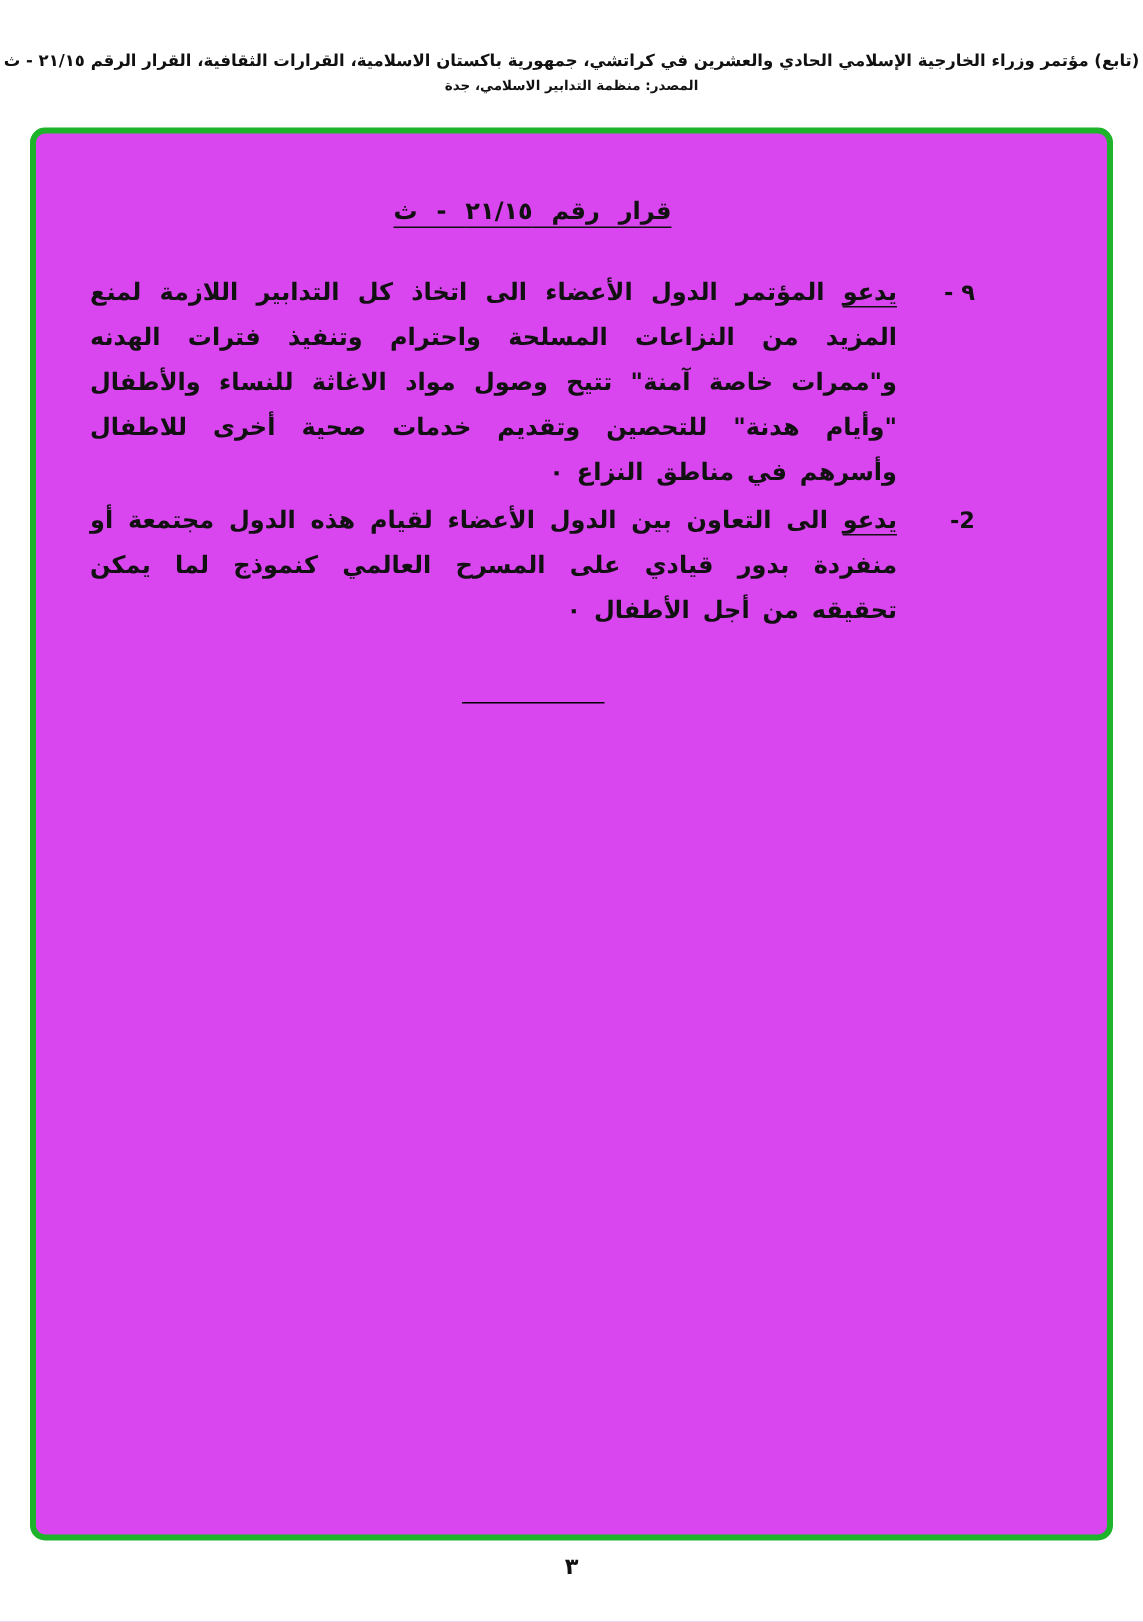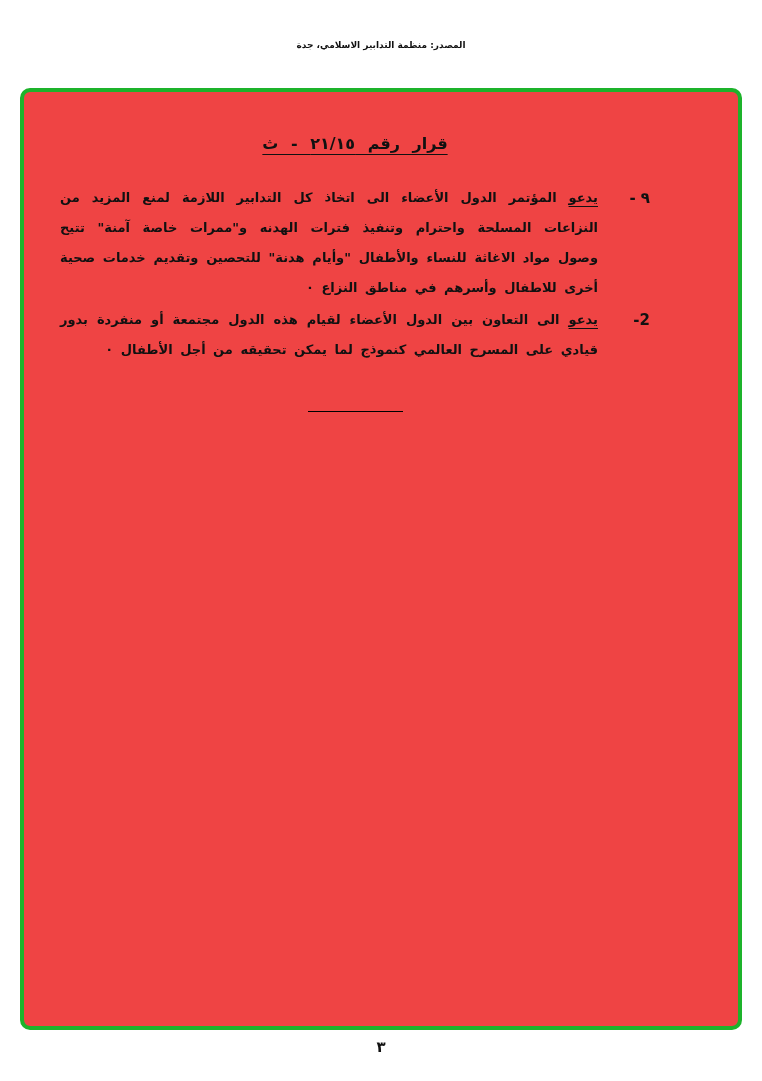--- a/index.html
+++ b/index.html
@@ -27,25 +27,25 @@
     letter-spacing: 0;
   }
   .hdr-line2 {
     margin-top: 6px;
     font-size: 9px;
     font-weight: bold;
     direction: rtl;
   }
   
   .frame {
-    margin: 38px 20px 0 20px;
+    margin: 22px 20px 0 20px;
     height: 942px;
     border: 4px solid #1db32b;
     border-radius: 10px;
-    background: #ef4444;
+    background: #d946ef;
   }
   .content {
     direction: rtl;
     padding: 26px 88px 0 36px;
   }
   .res-title {
     margin: 16px 0 30px 0;
     text-align: center;
     font-size: 16px;
     font-weight: bold;
@@ -60,21 +60,21 @@
   .para + .para { margin-top: 2px; }
   .para-num {
     flex: 0 0 42px;
     font-size: 15px;
     font-weight: bold;
     line-height: 30px;
     white-space: nowrap;
   }
   .para-body {
     flex: 1;
-    font-size: 13px;
+    font-size: 16px;
     font-weight: bold;
     line-height: 30px;
     text-align: justify;
     word-spacing: 3px;
   }
   .lead-word { text-decoration: underline; text-underline-offset: 4px; }
   .divider {
     width: 95px;
     margin: 46px auto 0 auto;
     border-top: 1.5px solid #000;
@@ -86,20 +86,21 @@
     font-size: 15px;
     font-weight: bold;
   }
 </style>
 </head>
 <body>
 
 <div class="page">
 
   <div class="hdr">
+    <div class="hdr-line1">(تابع) مؤتمر وزراء الخارجية الإسلامي الحادي والعشرين في كراتشي، جمهورية باكستان الاسلامية، القرارات الثقافية، القرار الرقم ٢١/١٥ - ث</div>
     <div class="hdr-line2">المصدر:  منظمة التدابير الاسلامي، جدة</div>
   </div>
 
   <div class="frame">
     <div class="content">
 
       <div class="res-title">قرار رقم ٢١/١٥ - ث</div>
 
       <div class="para">
         <span class="para-num">٩ -</span>

